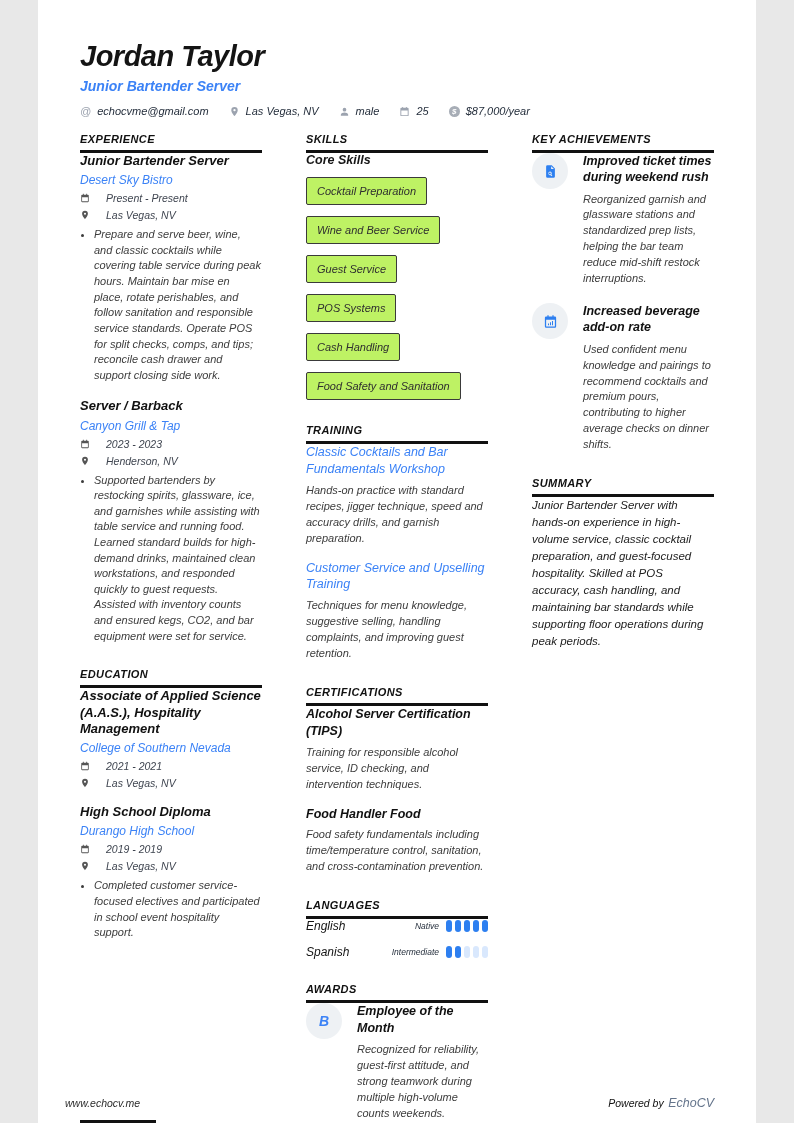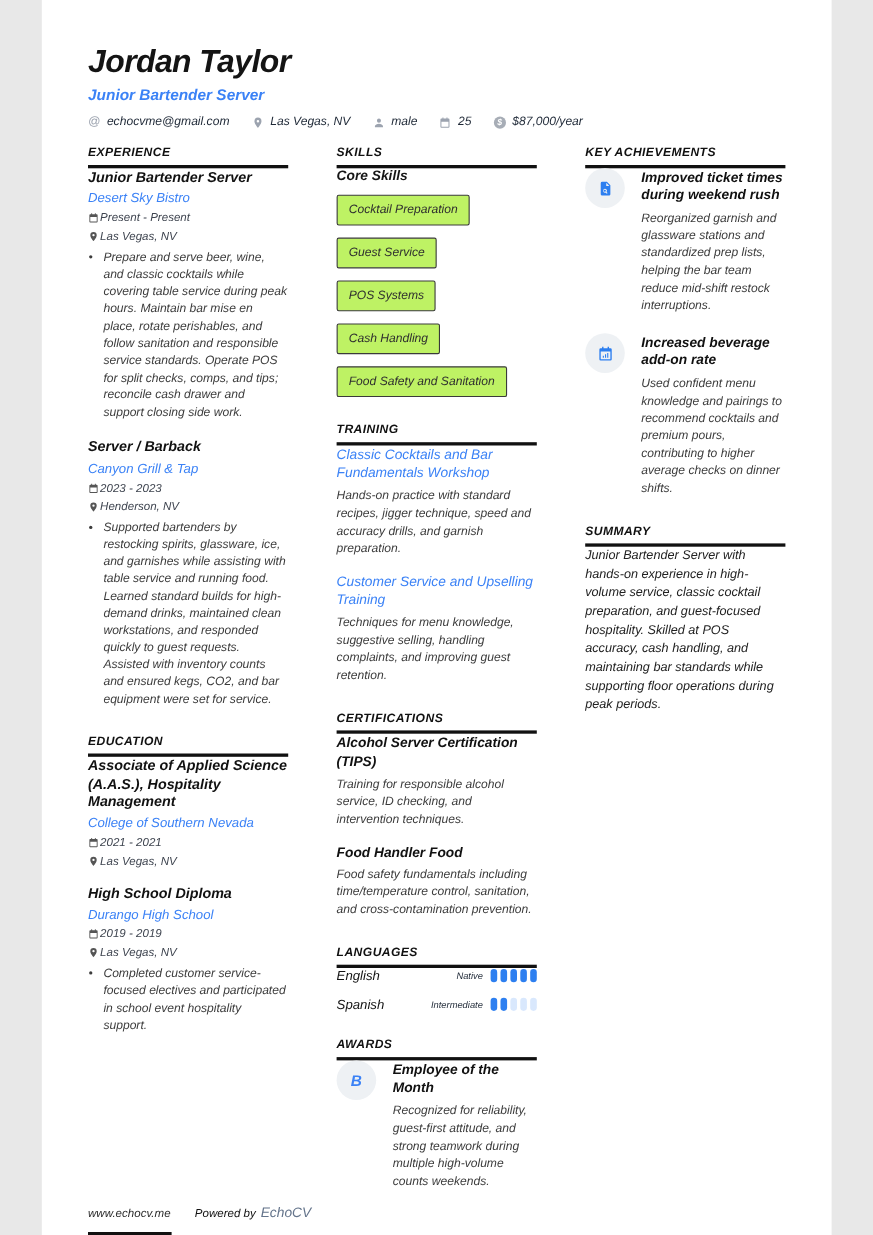--- a/index.html
+++ b/index.html
@@ -22,21 +22,21 @@
   .section { margin-bottom:24px; }
   .sec-head {
     font-size:11px; font-weight:600; letter-spacing:0.4px; color:#111;
     border-bottom:3px solid #111; padding-bottom:5px; 
     text-transform:uppercase;
   }
 
   .job { margin-bottom:15px; }
   .job-role { font-size:13px; font-weight:700; color:#111; line-height:1.25; }
   .job-company { font-size:12px; font-weight:500; color:#3b82f6; margin-top:4px; }
-  .meta { display:flex; align-items:center; gap:1px; margin-top:5px; font-size:10.5px; color:#3f4550; }
+  .meta { display:flex; align-items:center; gap:16px; margin-top:5px; font-size:10.5px; color:#3f4550; }
   .meta svg { flex:none; }
   ul.bullets { margin-top:6px; padding-left:14px; }
   ul.bullets li { font-size:11px; line-height:1.42; color:#3c3c3c; }
 
   .skill-group { font-size:12.5px; font-weight:700; color:#161616; margin-bottom:10px; }
   .chip {
     display:table; border:1px solid #3a3a3a; border-radius:2px; padding:7px 10px;
     font-size:11px; color:#2f2f2f; margin-bottom:11px; background:#bef264;
   }
   .chip:last-child { margin-bottom:0; }
@@ -58,22 +58,22 @@
     flex:none; width:36px; height:36px; border-radius:50%; background:#eef1f4;
     display:flex; align-items:center; justify-content:center;
   }
   .media-icon .letter { color:#3b82f6; font-size:14px; font-weight:700; }
   .media-title { font-size:12.5px; font-weight:700; color:#111; line-height:1.3; }
   .media-desc { font-size:11px; line-height:1.45; color:#3c3c3c; margin-top:6px; }
 
   .summary-text { font-size:11.5px; line-height:1.48; color:#222; }
 
   .footer {
-    position:absolute; left:42px; right:42px; bottom:12px;
-    display:flex; justify-content:flex-start; align-items:baseline;gap:22px;
+    position:absolute; left:27px; right:42px; bottom:12px;
+    display:flex; justify-content:space-between; align-items:baseline;gap:22px;
   }
   .site { font-size:10.5px; color:#2b2b2b; text-decoration:none; }
   .powered { font-size:10.5px; color:#111; }
   .brand { font-size:12.5px; color:#64748b; font-weight:500; }
   .bottom-bar { position:absolute; left:42px; bottom:0; width:76px; height:3px; background:#111; }
 </style>
 </head>
 <body>
 
 <div class="page">
@@ -204,20 +204,21 @@
           </ul>
         </div>
       </div>
     </div>
 
     <div>
       <div class="section">
         <div class="sec-head">SKILLS</div>
         <div class="skill-group">Core Skills</div>
         <div class="chip">Cocktail Preparation</div>
+        <div class="chip">Wine and Beer Service</div>
         <div class="chip">Guest Service</div>
         <div class="chip">POS Systems</div>
         <div class="chip">Cash Handling</div>
         <div class="chip">Food Safety and Sanitation</div>
       </div>
 
       <div class="section">
         <div class="sec-head">TRAINING</div>
         <div class="entry">
           <div class="entry-title-link">Classic Cocktails and Bar Fundamentals Workshop</div>

